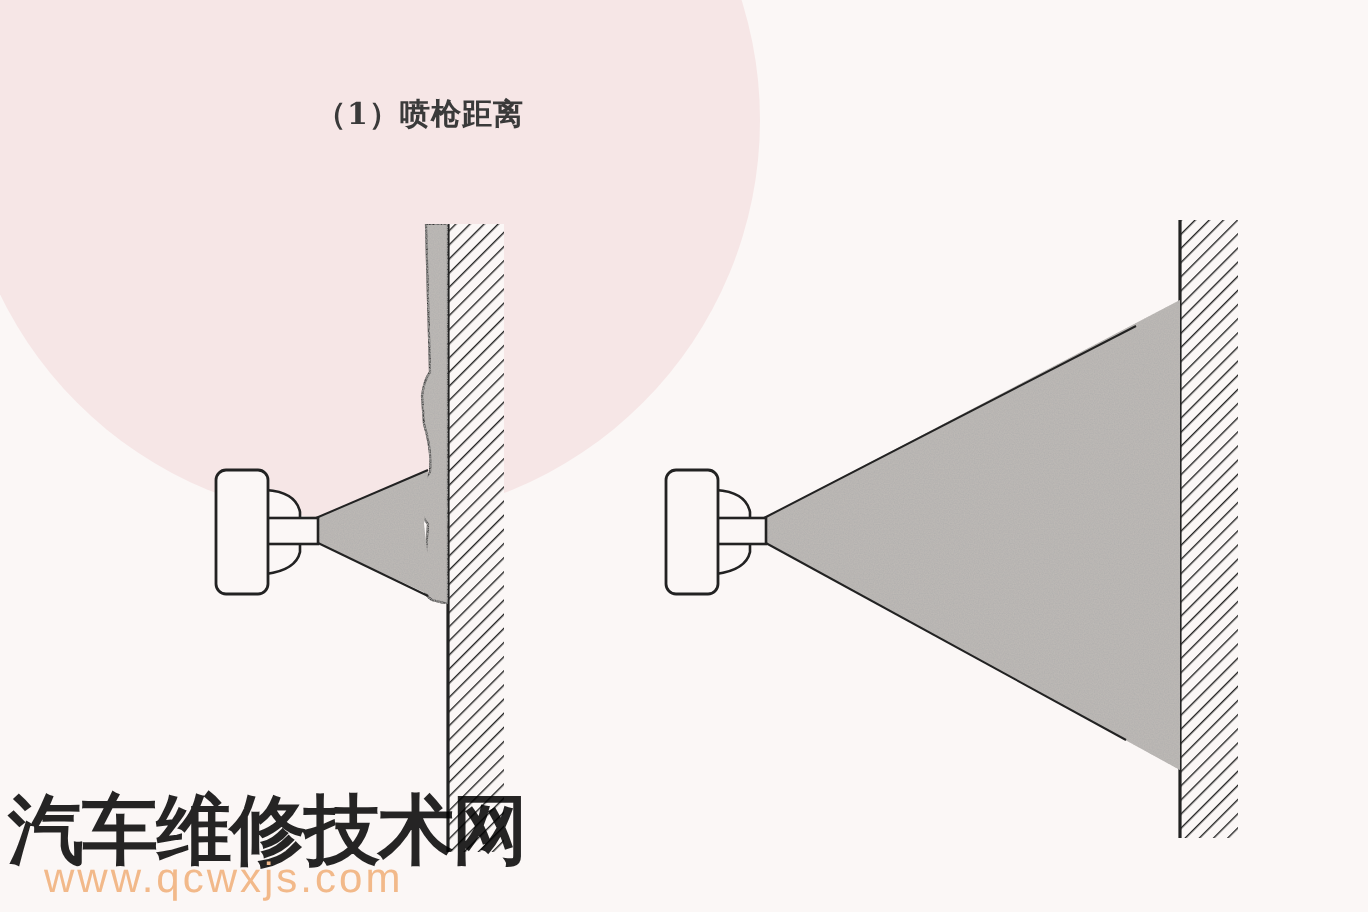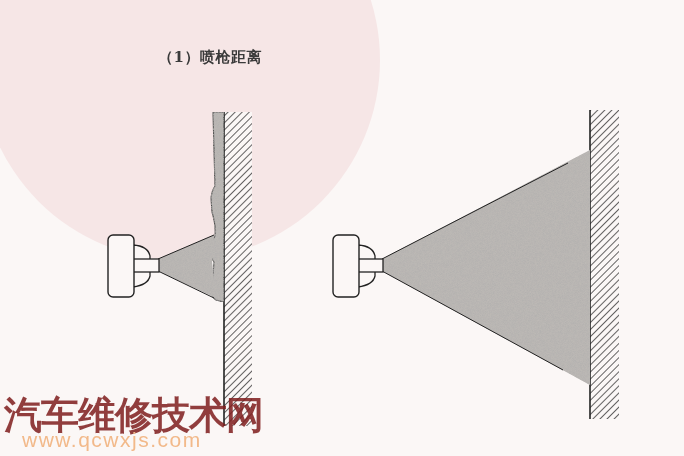--- a/index.html
+++ b/index.html
@@ -1,20 +1,20 @@
 <!DOCTYPE html>
 <html><head>
 <meta charset="utf-8">
 <style>
   html, body { margin:0; padding:0; }
   body { width:684px; height:456px; overflow:hidden; background:#fbf7f6; position:relative; font-family:"DejaVu Sans", sans-serif; }
   .bg-circle { position:absolute; left:-20px; top:-140px; width:400px; height:400px; border-radius:50%; background:#f6e6e6; }
   .title { position:absolute; top:28px; left:140px; width:140px; text-align:center; font-family:"DejaVu Serif", serif; font-weight:bold; font-size:15px; color:#3a3a3a; letter-spacing:0.5px;margin-top:20px; }
   svg.fig { position:absolute; left:0; top:0; }
-  .wm-cn { position:absolute; left:4px; top:390px; font-family:Liberation Serif, serif; font-weight:bold; font-size:38px; color:#7f1d1d; opacity:0.85; letter-spacing:-1px; }
+  .wm-cn { position:absolute; left:4px; top:390px; font-family:Liberation Serif, serif; font-weight:bold; font-size:38px; color:#000000; opacity:0.85; letter-spacing:-1px; }
   .wm-url { position:absolute; left:22px; top:428px; font-family:Liberation Sans, sans-serif; font-size:21px; color:#f2b98a; letter-spacing:1.5px; }
 </style>
 </head>
 <body>
 
 <div class="bg-circle"></div>
 
 <div class="title">（1）喷枪距离</div>
 
 <svg class="fig" width="684" height="456" viewBox="0 0 684 456">

